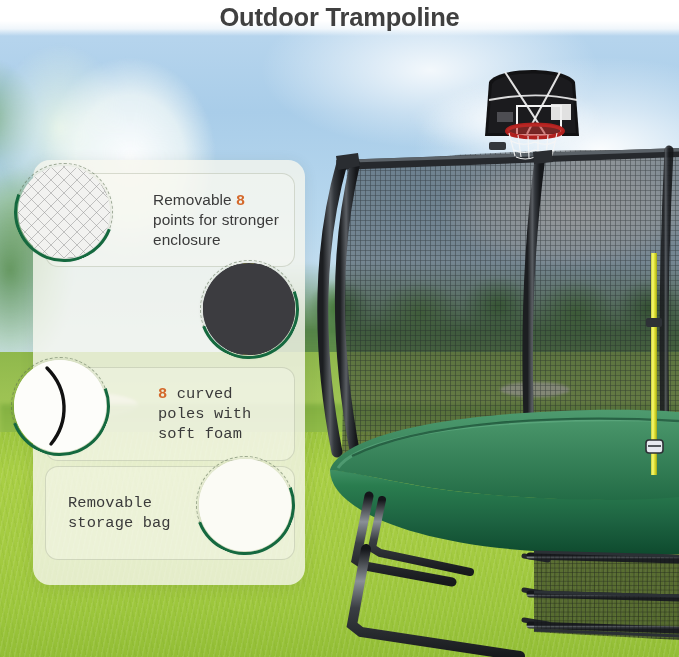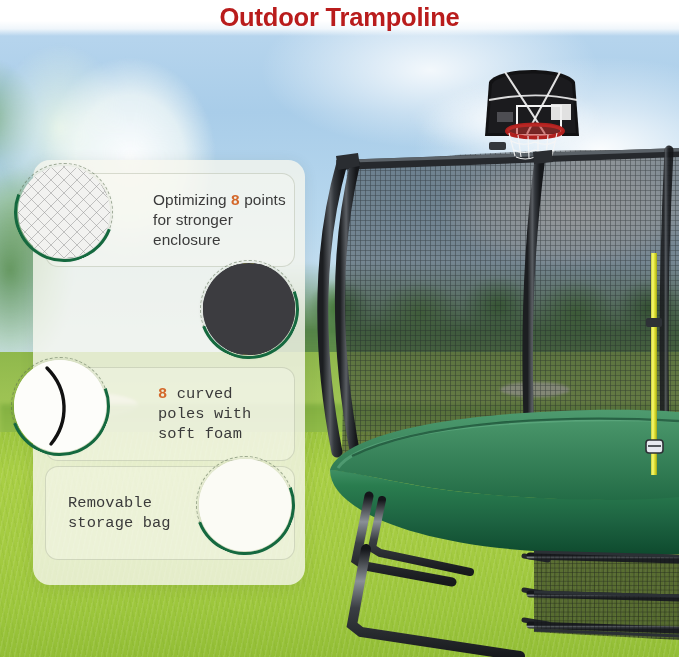--- a/index.html
+++ b/index.html
@@ -85,21 +85,21 @@
   
   .tramp{position:absolute;left:0;top:0;width:679px;height:657px;}
 
   
   .title{
     position:absolute;left:0;top:0;width:679px;height:34px;
     display:flex;align-items:center;justify-content:center;
     font-size:25.5px;font-weight:bold;letter-spacing:-.2px;
     white-space:nowrap;z-index:40;
   }
-  .title .g{color:#b91c1c;}
+  .title .g{color:#404040;}
   .title .d{color:#2b2b32;margin-left:7px;}
   .title-fade{
     position:absolute;left:0;top:0;width:679px;height:36px;z-index:39;
     background:linear-gradient(180deg,#ffffff 0%,#ffffff 58%,rgba(255,255,255,.78) 80%,rgba(255,255,255,0) 100%);
   }
 
   
   .panel{
     position:absolute;left:33px;top:160px;width:272px;height:425px;
     border-radius:17px;z-index:30;
@@ -344,21 +344,21 @@
 
   <div class="title-fade"></div>
   <div class="title">
     <span class="g">Outdoor Trampoline</span>
   </div>
 
   <div class="panel">
 
     <div class="card c1">
       <div class="ctext">
-        <span>Optimizing </span><span class="hl">8</span><span> points for stronger enclosure</span>
+        <span>Removable </span><span class="hl">8</span><span> points for stronger enclosure</span>
       </div>
     </div>
 
 
     <div class="card c3">
       <div class="ctext">
         <span class="hl">8</span><span> curved poles with soft foam</span>
       </div>
     </div>
 

